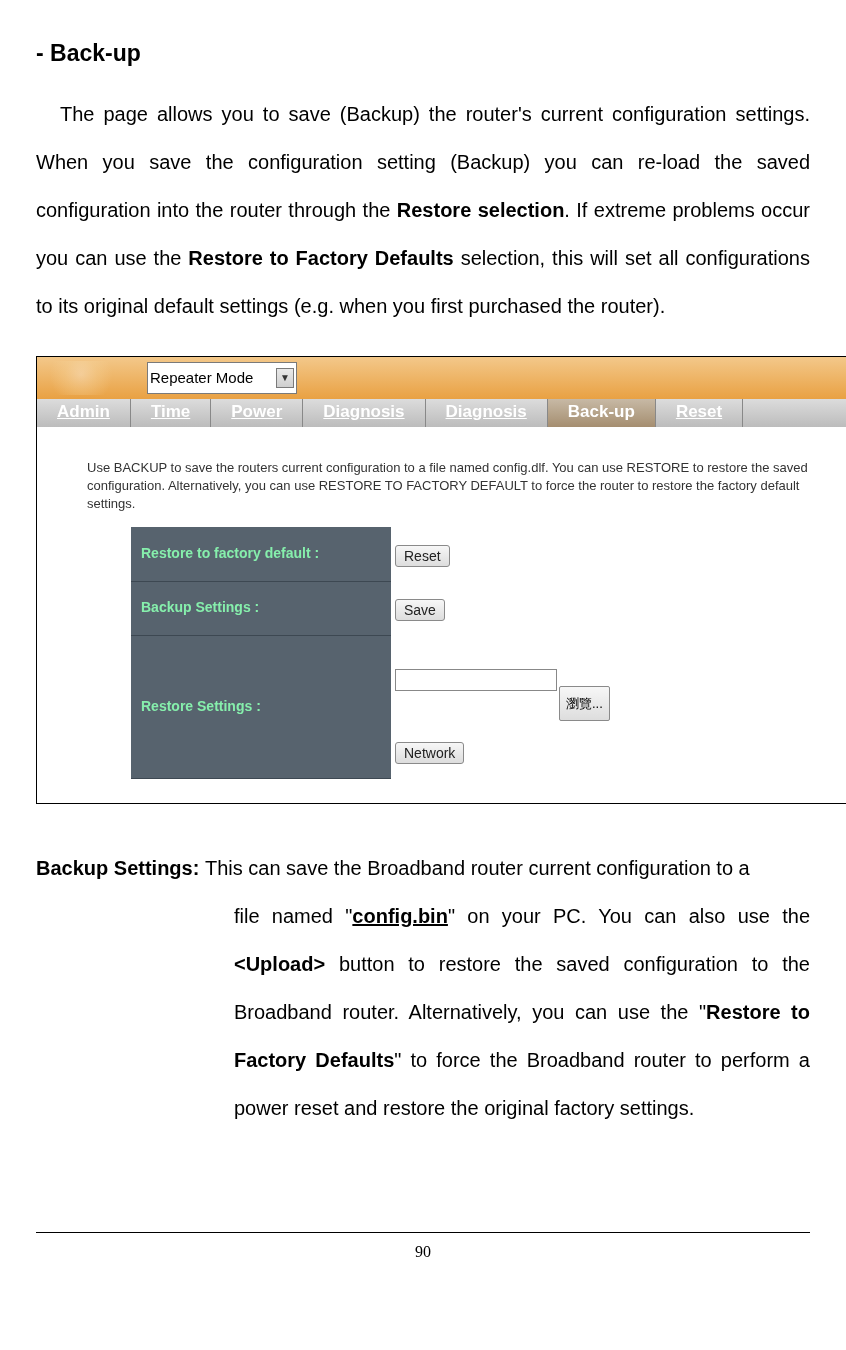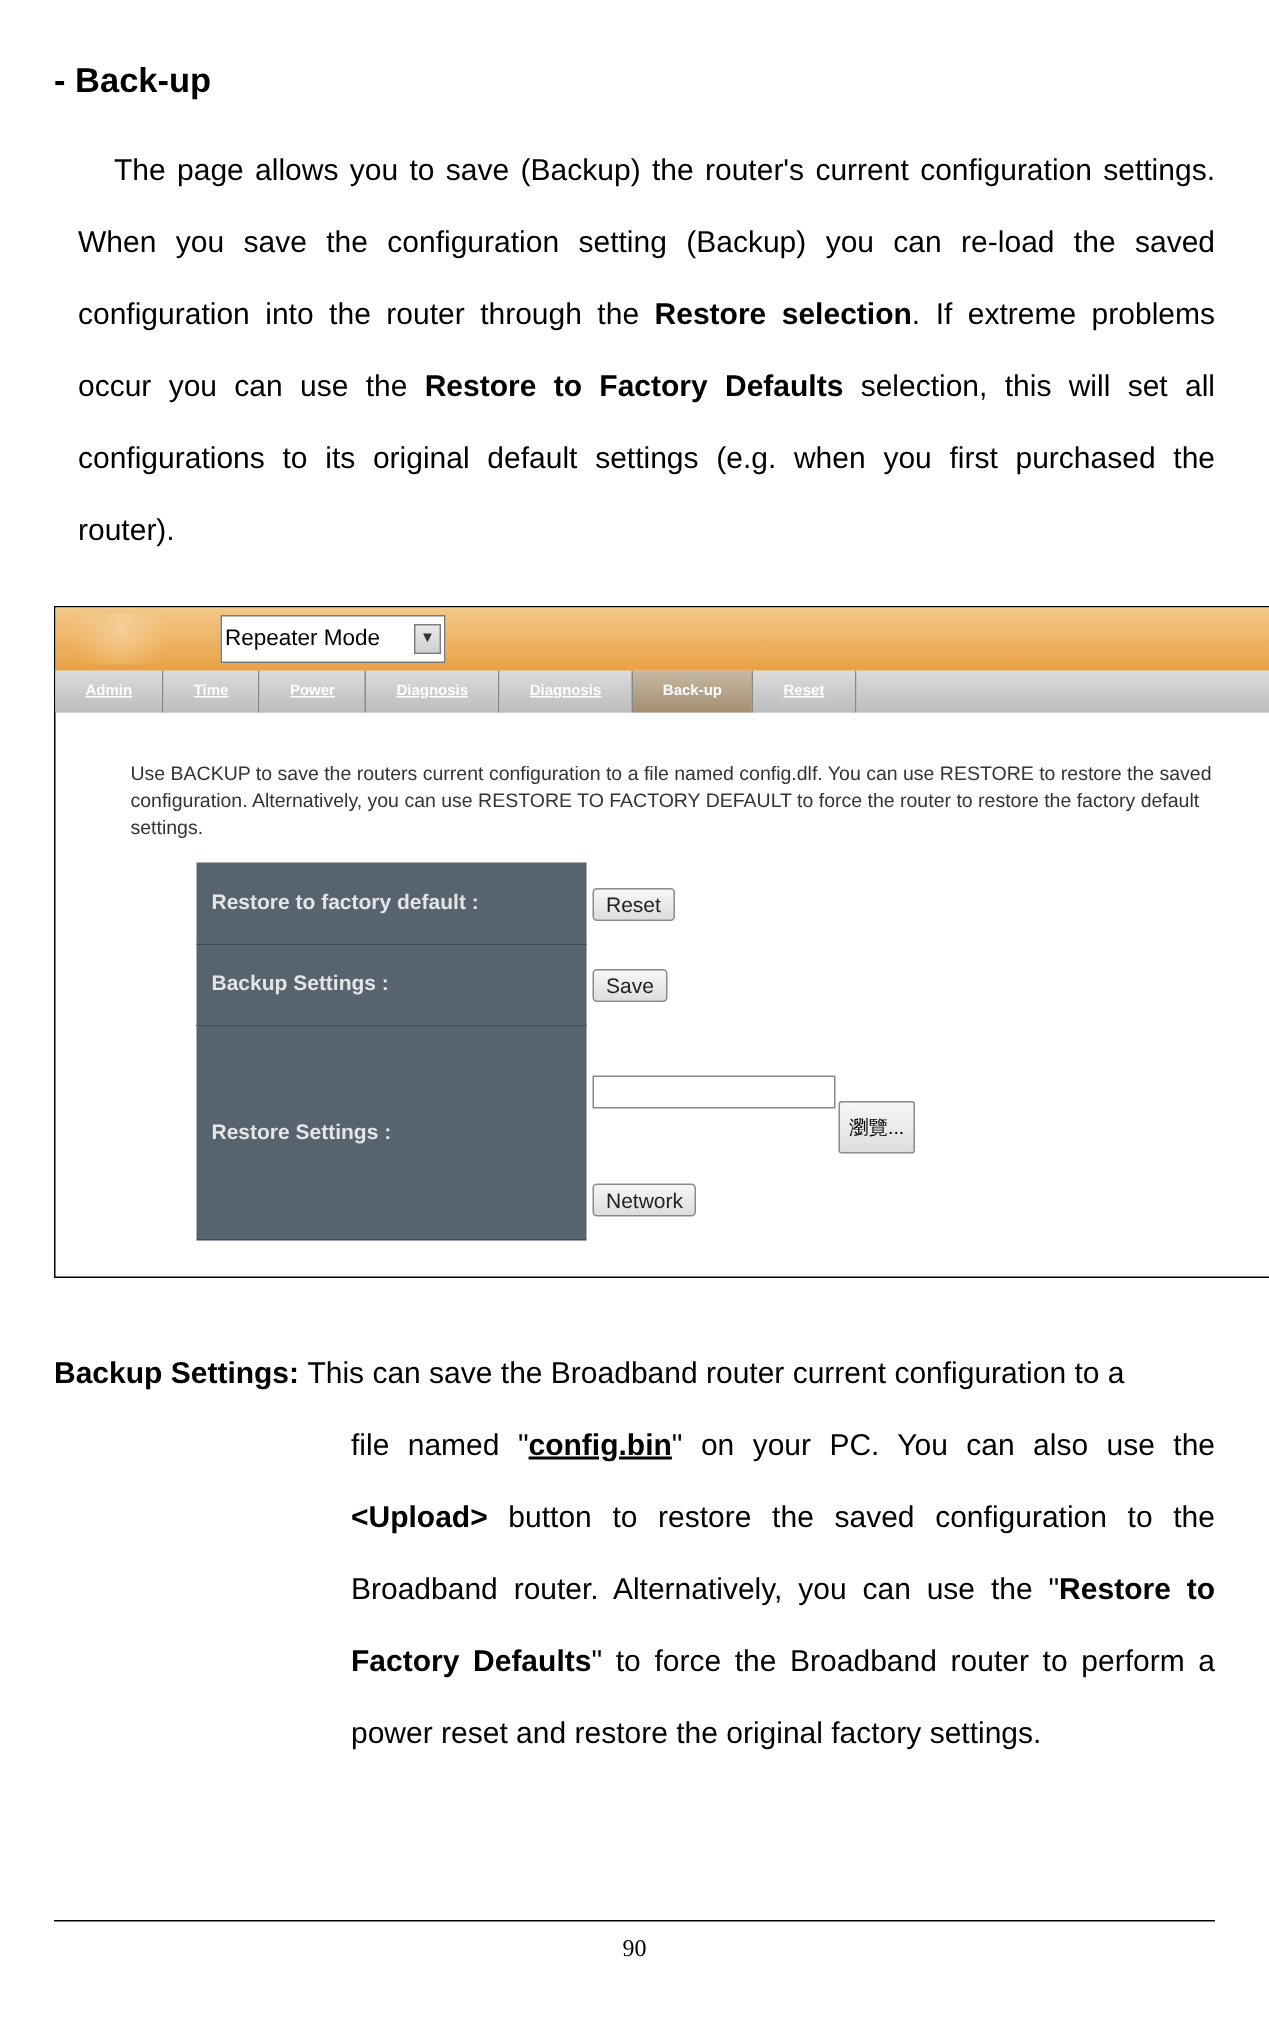--- a/index.html
+++ b/index.html
@@ -14,21 +14,20 @@
   }
   .heading {
     font-weight: bold;
     font-size: 23px;
     margin-bottom: 22px;
     line-height: 1.2;
   }
   .intro {
     text-align: justify;
     text-justify: inter-word;
-    margin-left: 16px;
   }
   .intro-indent { display:inline-block; width: 24px; }
   .bold { font-weight: bold; }
 
   .screenshot {
     margin-top: 26px;
     border: 1px solid #000;
     width: 816px;
     box-sizing: border-box;
     background: #fff;
@@ -76,21 +75,21 @@
     display:flex;align-items:center;justify-content:center;
     font-size:10px;color:#333;
   }
 
   .tabs {
     display: flex;
     background: #d6d6d6;
     height: 28px;
   }
   .tab {
-    font-size: 10px;
+    font-size: 17px;
     color: #fff;
     text-decoration: underline;
     padding: 0 20px;
     display: flex;
     align-items: center;
     border-right: 1px solid #888;
     background: linear-gradient(#dcdcdc, #bcbcbc);
     font-weight: bold;
     font-family: Tahoma, Arial, sans-serif;
     cursor: default;
@@ -112,21 +111,21 @@
     line-height: 1.4;
     color: #333;
     margin-bottom: 14px;
   }
   .form-table {
     border-collapse: collapse;
     margin-left: 44px;
   }
   .form-table td.label-cell {
     background: #57636e;
-    color: #e5e5e5;
+    color: #86efac;
     font-weight: bold;
     font-size: 14px;
     padding: 6px 10px;
     border-bottom: 1px solid #3d4852;
     width: 240px;
     font-family: Tahoma, Arial, sans-serif;
   }
   .form-table td.ctrl-cell {
     padding: 3px 4px;
     vertical-align: middle;

